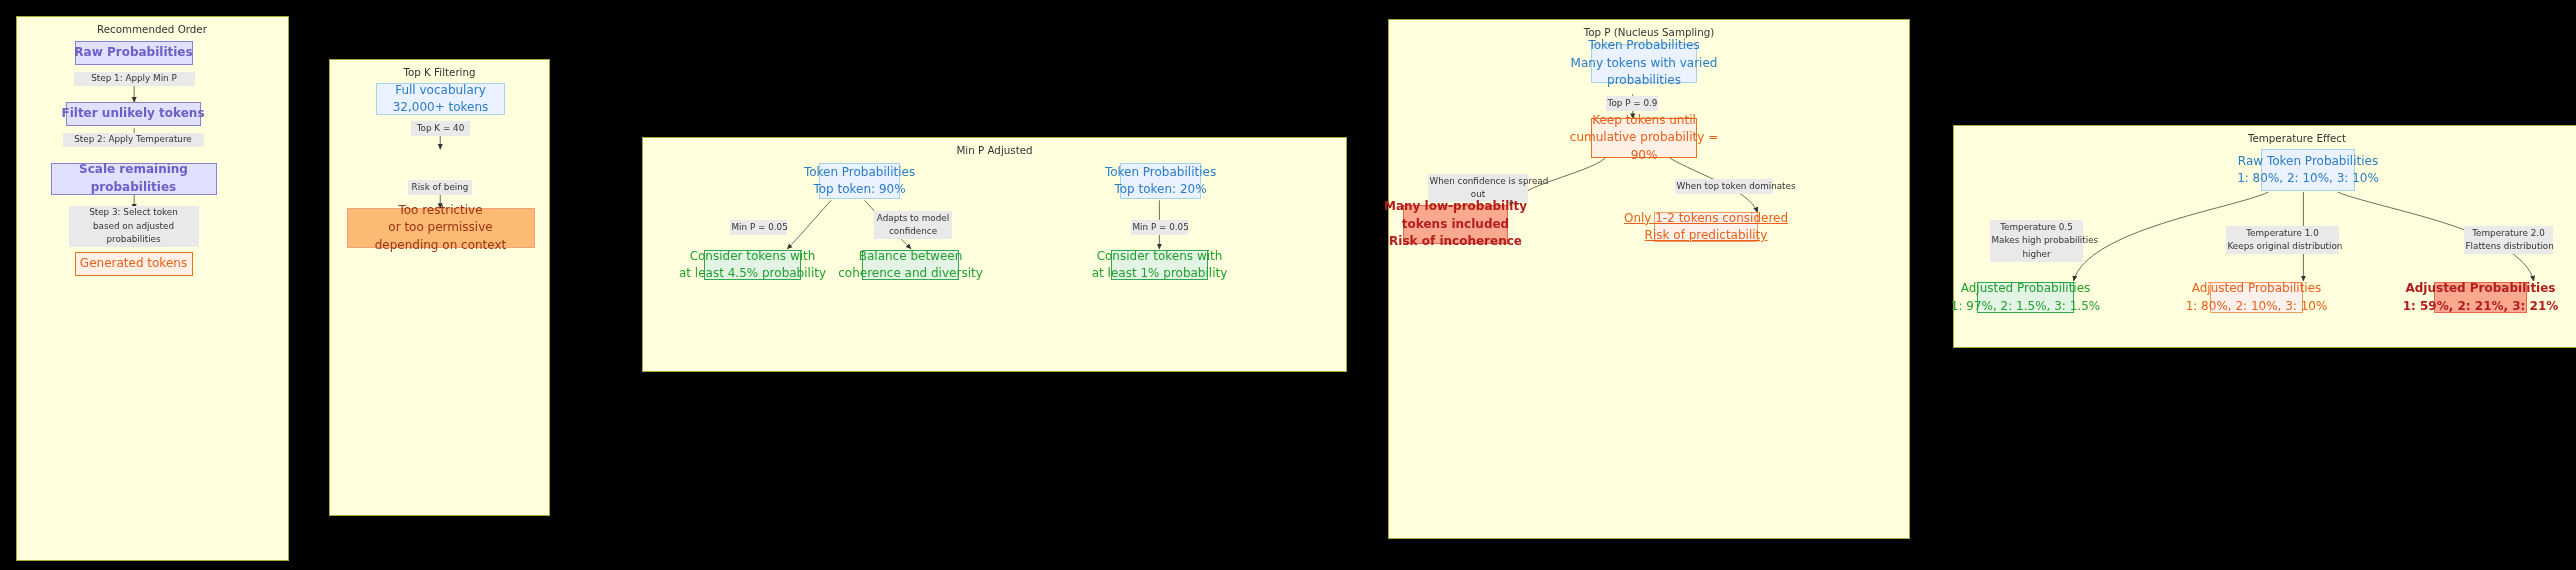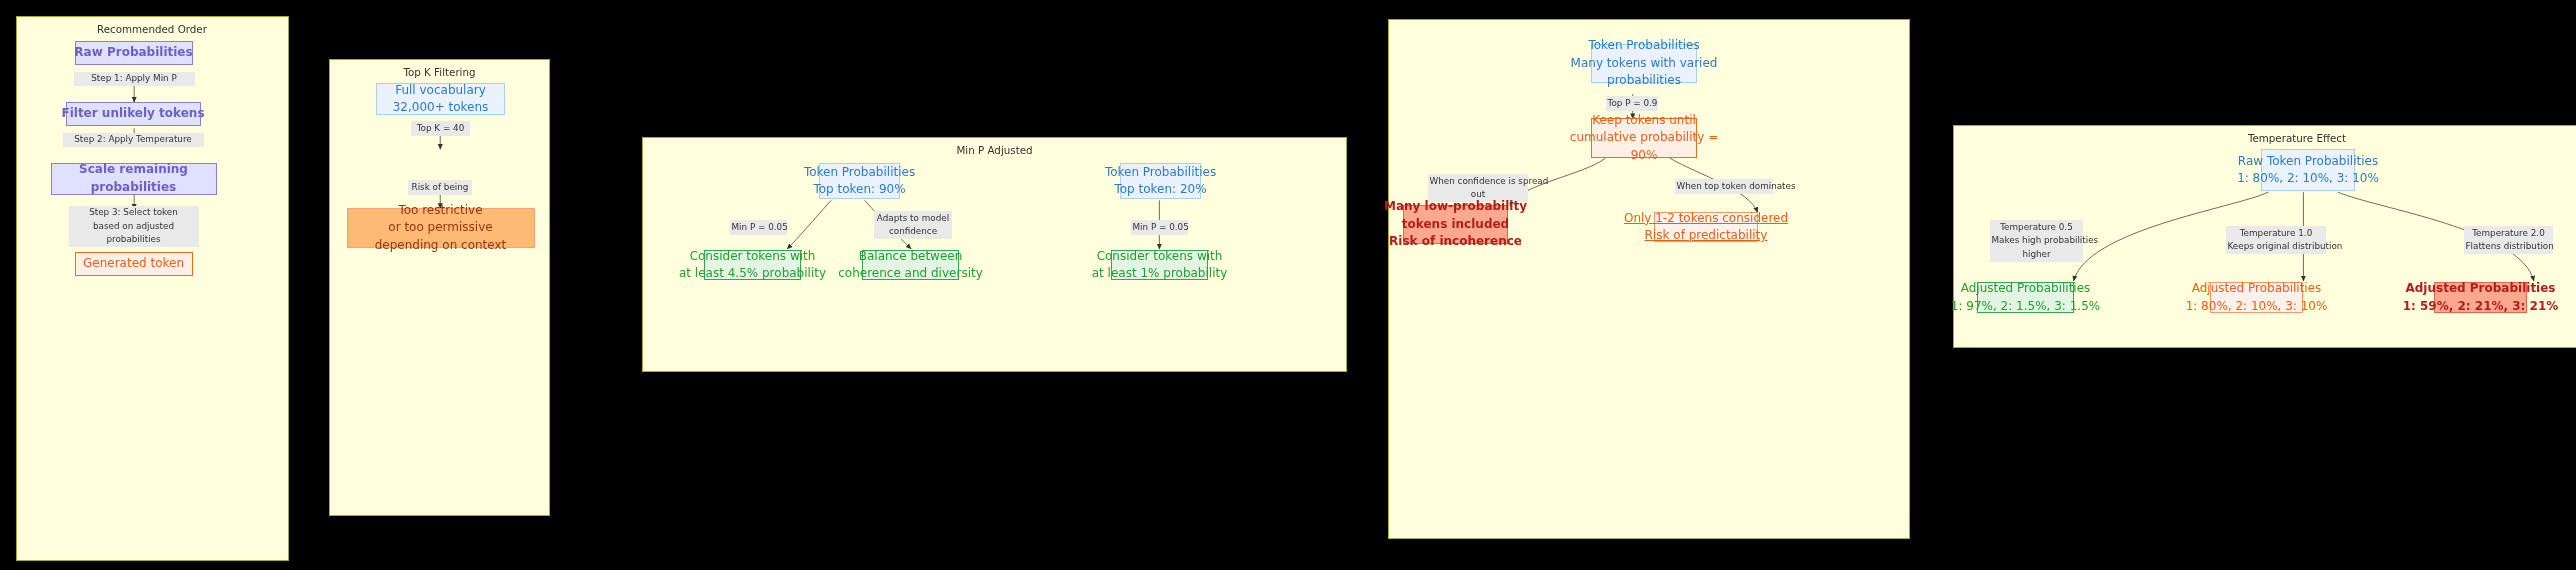--- a/index.html
+++ b/index.html
@@ -63,21 +63,21 @@
   <div class="node n-purple" style="left:34px;top:146px;width:166px;height:32px;">
     <span>Scale remaining</span>
     <span>probabilities</span>
   </div>
   <div class="edge-label" style="left:52px;top:189px;width:130px;">
     <span>Step 3: Select token</span>
     <span>based on adjusted</span>
     <span>probabilities</span>
   </div>
   <div class="node n-orange" style="left:58px;top:235px;width:118px;height:24px;">
-    <span>Generated token</span>
+    <span>Generated tokens</span>
   </div>
 </div>
 
 <div class="panel" style="left:329px;top:59px;width:221px;height:457px;">
   <div class="panel-title" style="top:6.2px;">Top K Filtering</div>
 
   <svg class="links" width="221" height="457" viewBox="0 0 429 888">
     <path class="lk" d="M214,135 L214,173" marker-end="url(#ah)"></path>
     <path class="lk" d="M214,248 L214,288" marker-end="url(#ah)"></path>
   </svg>
@@ -136,20 +136,21 @@
     <span>Balance between</span>
     <span>coherence and diversity</span>
   </div>
   <div class="node n-green" style="left:468px;top:112px;width:97px;height:30px;">
     <span>Consider tokens with</span>
     <span>at least 1% probability</span>
   </div>
 </div>
 
 <div class="panel" style="left:1388px;top:19px;width:522px;height:520px;">
+  <div class="panel-title" style="top:6.2px;">Top P (Nucleus Sampling)</div>
 
   <svg class="links" width="522" height="520" viewBox="0 0 1013 1009">
     <path class="lk" d="M473,144 L473,191" marker-end="url(#ah)"></path>
     <path class="lk" d="M420,268 C380,300 250,320 235,360" marker-end="url(#ah)"></path>
     <path class="lk" d="M545,268 C600,300 700,330 715,373" marker-end="url(#ah)"></path>
   </svg>
 
   <div class="node n-blue" style="left:202px;top:24px;width:106px;height:39px;">
     <span>Token Probabilities</span>
     <span>Many tokens with varied</span>
@@ -193,21 +194,21 @@
   <div class="node n-blue" style="left:307px;top:23px;width:94px;height:42px;">
     <span>Raw Token Probabilities</span>
     <span>1: 80%, 2: 10%, 3: 10%</span>
   </div>
 
   <div class="edge-label" style="left:36px;top:94px;width:93px;">
     <span>Temperature 0.5</span>
     <span>Makes high probabilities</span>
     <span>higher</span>
   </div>
-  <div class="edge-label" style="left:272px;top:100px;width:100px;">
+  <div class="edge-label" style="left:272px;top:100px;width:113px;">
     <span>Temperature 1.0</span>
     <span>Keeps original distribution</span>
   </div>
   <div class="edge-label" style="left:510px;top:100px;width:89px;">
     <span>Temperature 2.0</span>
     <span>Flattens distribution</span>
   </div>
 
   <div class="node n-green" style="left:23px;top:156px;width:97px;height:31px;">
     <span>Adjusted Probabilities</span>

